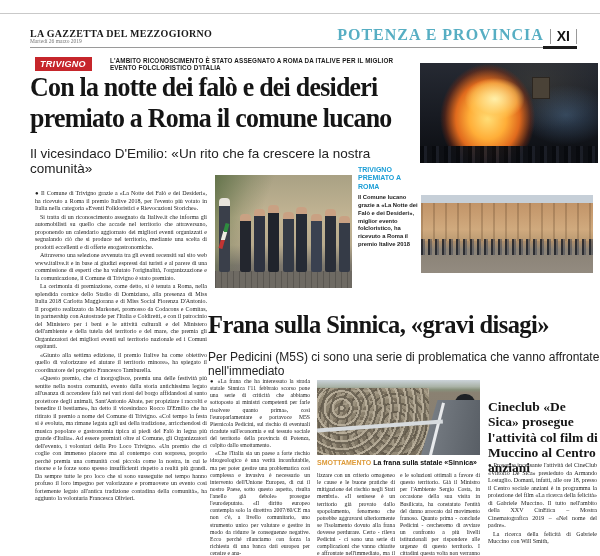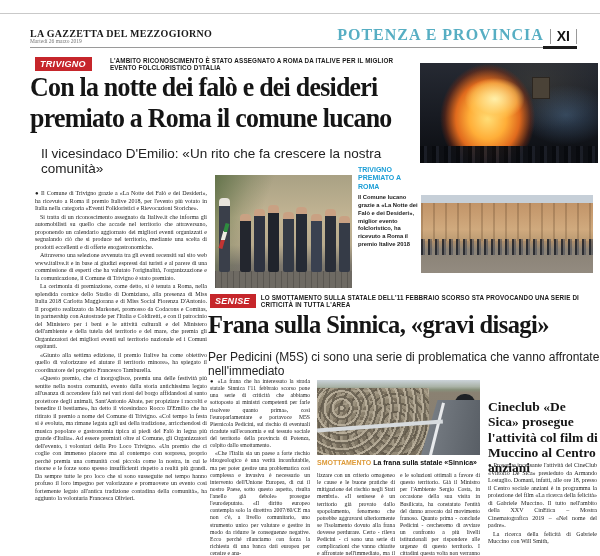--- a/index.html
+++ b/index.html
@@ -21,21 +21,21 @@
   
   .red-tag{background:#c6262b;color:#fff;font-family:"Liberation Sans",sans-serif;
            font-weight:bold;font-style:italic;font-size:9px;padding:2px 6px 2px 5px;letter-spacing:.3px;}
   .kicker{font-family:"Liberation Sans",sans-serif;font-weight:bold;font-size:6.3px;
           letter-spacing:.15px;color:#1a1a1a;text-transform:uppercase;}
 
   
   .headline1{left:30px;top:72px;width:395px;font-weight:bold;font-size:27px;line-height:1.16;
              letter-spacing:-.8px;color:#151515;transform:scaleX(.96);transform-origin:left top;}
   .subhead1{left:30px;top:146px;width:400px;font-family:"Liberation Sans",sans-serif;
-            font-size:13.5px;color:#222;margin-left:11px;}
+            font-size:13.5px;color:#222;}
   .bodycol{font-size:6px;line-height:1.25;text-align:justify;color:#222;}
   .bodycol p{margin:0 0 1px 0;text-indent:5px;}
   .bodycol p:first-child{text-indent:0;}
   .col-a1{left:35px;top:190px;width:172px;height:364px;overflow:hidden;}
 
   
   .sidebar{left:358px;top:166px;width:60px;font-family:"Liberation Sans",sans-serif;}
   .sidebar-label{color:#1b9ed6;font-weight:bold;font-size:7px;line-height:1.2;}
   .sidebar-caption{margin-top:3px;color:#1a1a1a;font-weight:bold;font-size:5.8px;line-height:1.35;}
 
@@ -167,24 +167,20 @@
   <div class="abs sidebar">
     <div class="sidebar-label">TRIVIGNO PREMIATO A ROMA</div>
     <div class="sidebar-caption">Il Comune lucano grazie a «La Notte dei Falò e dei Desideri», miglior evento folcloristico, ha ricevuto a Roma il premio Italive 2018</div>
   </div>
 
   <div class="abs photo photo-piazza" style="background:linear-gradient(180deg,#c6cfd8 0%,#c6cfd8 11%,#b8926a 12%,#cfa97c 42%,#b28f68 58%,#8a8276 70%,#938b80 100%);">
     <div class="abs piazza-buildings"></div>
     <div class="abs piazza-crowd"></div>
   </div>
 
-  <div class="abs senise-row">
-    <span class="red-tag">SENISE</span>
-    <span class="kicker">LO SMOTTAMENTO SULLA STATALE DELL'11 FEBBRAIO SCORSO STA PROVOCANDO UNA SERIE DI CRITICITÀ IN TUTTA L'AREA</span>
-  </div>
   <div class="abs headline2">Frana sulla Sinnica, «gravi disagi»</div>
   <div class="abs subhead2">Per Pedicini (M5S) ci sono una serie di problematica che vanno affrontate nell'immediato</div>
 
   <div class="abs bodycol col-s1">
     <p>● «La frana che ha interessato la strada statale Sinnica l'11 febbraio scorso pone una serie di criticità che abbiamo sottoposto ai ministri competenti per farle risolvere quanto prima», così l'europarlamentare e portavoce M5S Piernicola Pedicini, sul rischio di eventuali ricadute sull'economia e sul tessuto sociale del territorio della provincia di Potenza, colpito dallo smottamento.</p>
     <p>«Che l'Italia sia un paese a forte rischio idrogeologico è una verità inconfutabile, ma per poter gestire una problematica così complessa e invasiva è necessario un intervento dell'Unione Europea, di cui il nostro Paese, sotto questo aspetto, risulta l'anello già debole» prosegue l'eurodeputato. «Il diritto europeo contempla solo la direttiva 2007/60/CE ma non c'è, a livello comunitario, uno strumento unico per valutare e gestire in modo da ridurre le conseguenze negative. Ecco perché rilanciamo con forza la richiesta di una banca dati europea per censire e ana-</p>
   </div>
 
   <div class="abs photo photo-road">
     <div class="abs rocks" style="background:repeating-radial-gradient(circle at 22% 30%, rgba(190,180,160,.8) 0 2px, rgba(105,97,82,.8) 2px 4px, transparent 4px 8px),repeating-radial-gradient(circle at 70% 55%, rgba(160,150,130,.7) 0 3px, rgba(90,82,68,.7) 3px 5px, transparent 5px 9px),repeating-radial-gradient(circle at 40% 80%, rgba(175,165,145,.7) 0 2px, rgba(115,105,88,.7) 2px 5px, transparent 5px 10px),linear-gradient(180deg,#958b76,#7d7463);"></div>

